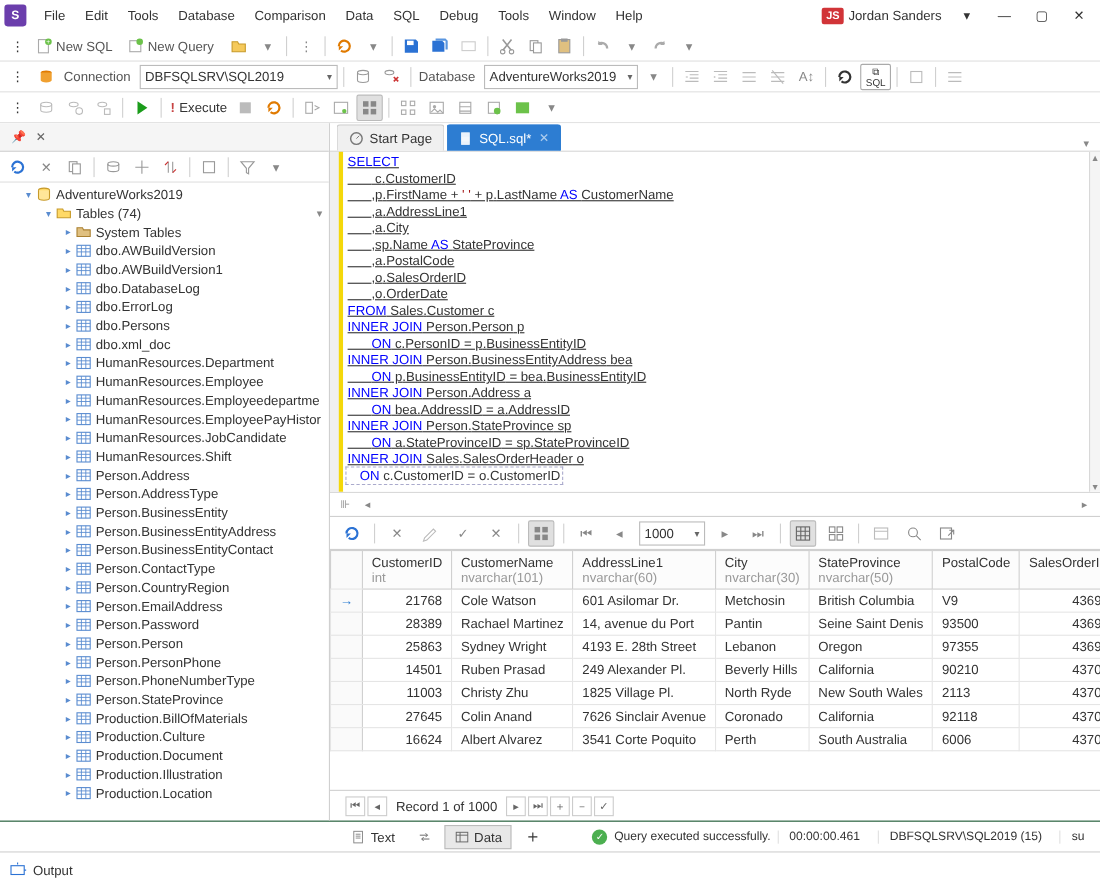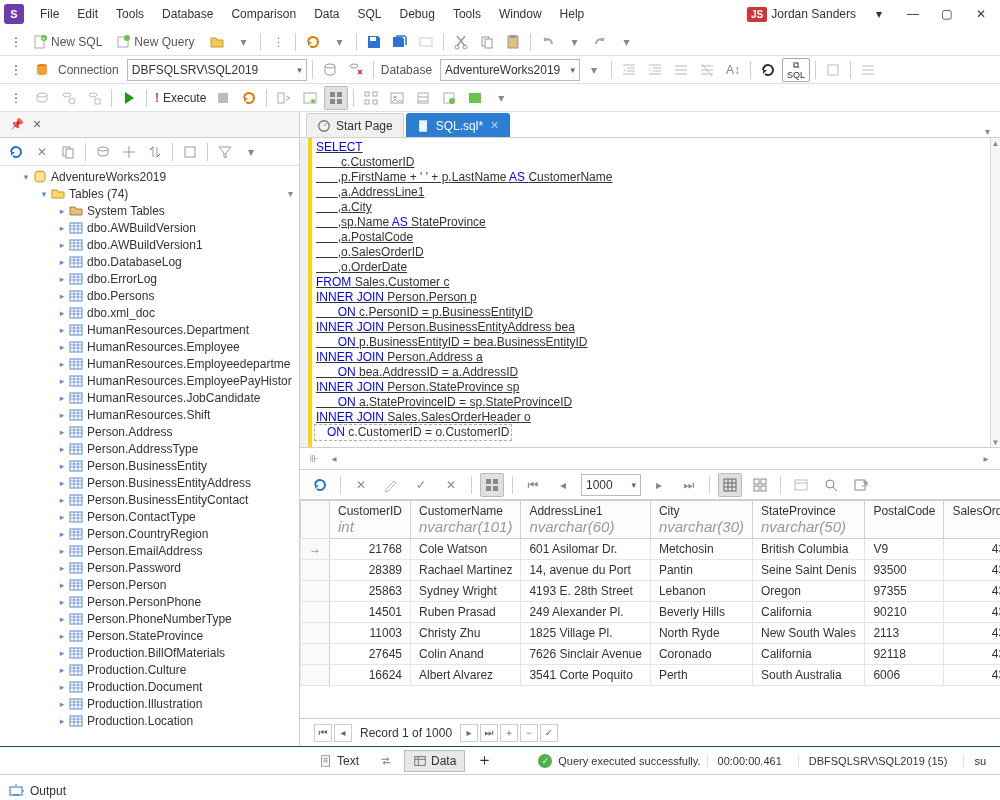--- a/index.html
+++ b/index.html
@@ -66,21 +66,21 @@
 
 .grid-toolbar { height: 30px; display: flex; align-items: center; padding: 0 8px; gap: 6px; border-bottom: 1px solid #d0d0d0; }
 .gt-btn { width: 24px; height: 24px; display: flex; align-items: center; justify-content: center; border-radius: 2px; }
 .gt-sep { width: 1px; height: 18px; background: #d0d0d0; margin: 0 2px; }
 .gt-btn.active { background: #e0e0e0; border: 1px solid #bbb; }
 
 .data-grid { flex: 1; overflow: auto; }
 .data-grid table { border-collapse: collapse; width: 100%; font-size: 12px; }
 .data-grid th { text-align: left; font-weight: normal; padding: 3px 8px; border: 1px solid #d0d0d0; background: #fcfcfc; vertical-align: top; }
 .data-grid th .col-name { color: #333; }
-.data-grid th .col-type { color: #999; font-size: 15px; font-style: italic; }
+.data-grid th .col-type { color: #999; font-size: 12px; }
 .data-grid td { padding: 3px 8px; border: 1px solid #e5e5e5; white-space: nowrap; }
 .data-grid td.num { text-align: right; }
 .data-grid .row-ind { width: 20px; text-align: center; color: #2d7dd2; background: #fafafa; border-right: 1px solid #d0d0d0; border-bottom: 1px solid #e5e5e5; }
 
 .grid-footer { height: 28px; display: flex; align-items: center; padding: 0 6px; border-top: 1px solid #d0d0d0; gap: 0; }
 .gf-btn { height: 22px; padding: 0 8px; display: flex; align-items: center; gap: 4px; border: 1px solid transparent; }
 .gf-btn.active { background: #e8e8e8; border-color: #bbb; }
 .gf-nav { display:flex; align-items:center; gap:2px; margin: 0 8px; }
 .gf-nav-btn { width:18px; height:18px; display:flex; align-items:center; justify-content:center; border:1px solid #ccc; font-size:10px; color:#666; }
 .gf-status { display: flex; align-items: center; gap: 6px; margin-left: auto; font-size: 11px; }

